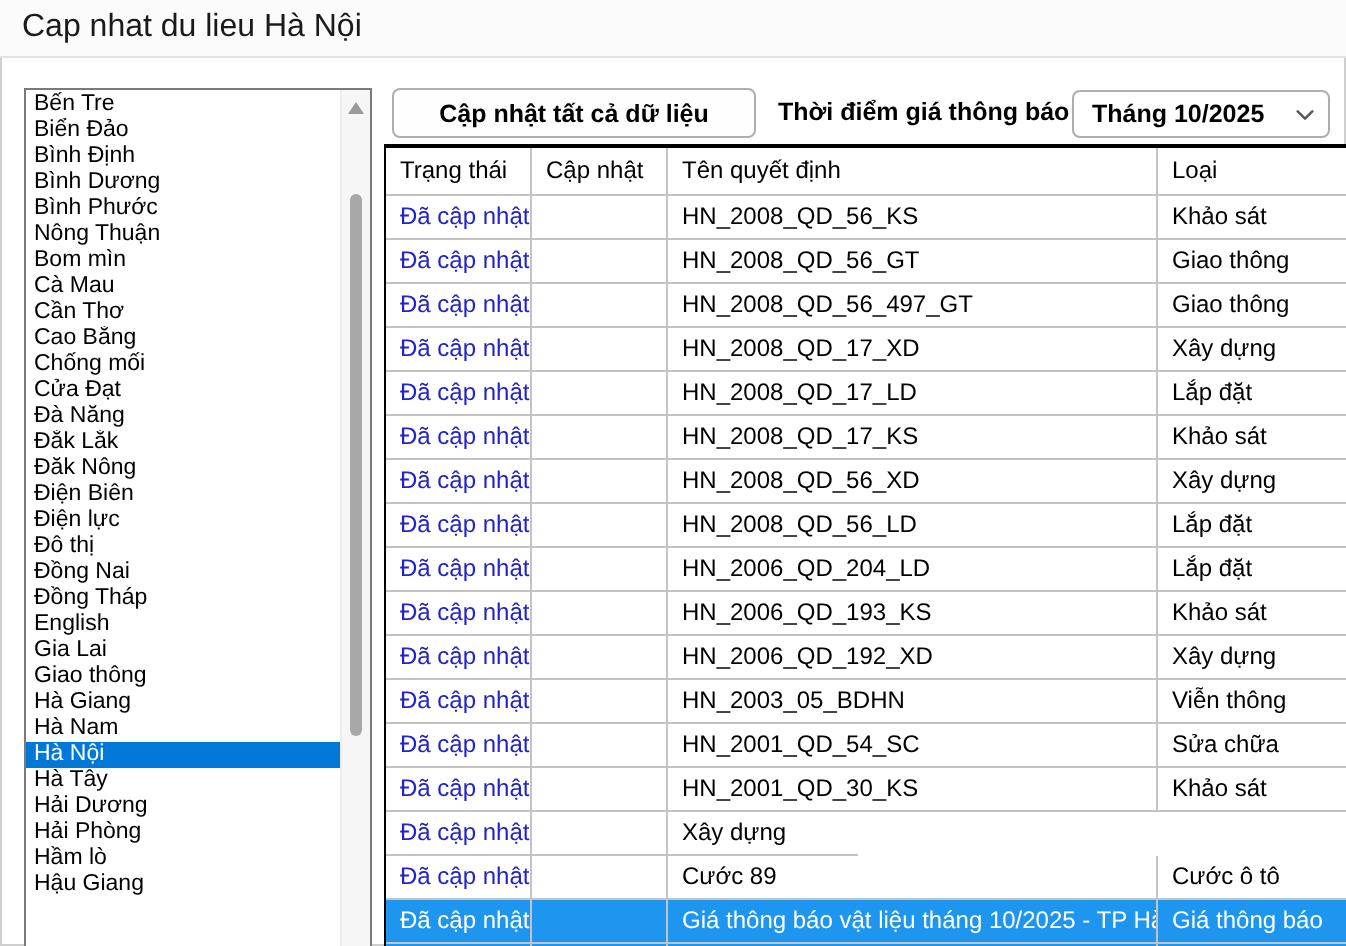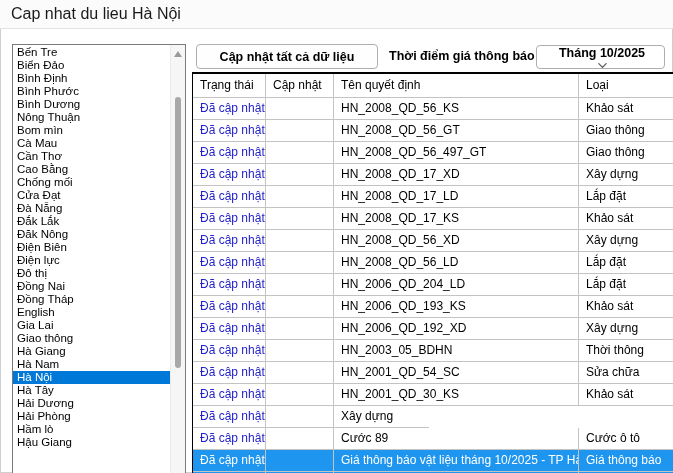--- a/index.html
+++ b/index.html
@@ -50,21 +50,21 @@
     font-family:"Liberation Sans",sans-serif;font-size:12.5px;font-weight:bold;
     display:flex;align-items:center;justify-content:center;cursor:pointer;
   }
   .lbl-period{
     position:absolute;left:389px;top:49px;font-size:12.5px;font-weight:bold;
     white-space:nowrap;
   }
   .combo{
     position:absolute;left:536px;top:45px;width:129px;height:24px;
     background:#fff;border:1px solid var(--ctl-border);border-radius:4px;
-    display:flex;align-items:center;padding:0 6px 0 9px;cursor:pointer;flex-direction:column;
+    display:flex;align-items:center;padding:0 6px 0 9px;cursor:pointer;
   }
   .combo .combo-value{font-size:12.5px;font-weight:bold;flex:1;white-space:nowrap;}
   .combo .chev{width:11px;height:11px;flex:0 0 auto;}
   
   .grid{
     position:absolute;left:192px;top:72px;width:517px;height:401px;
     border-left:1px solid #000;border-top:2px solid #000;background:#fff;overflow:hidden;
   }
   .g-row{display:flex;width:100%;}
   .g-head .g-cell{height:24px;line-height:23px;background:#fff;}
@@ -83,22 +83,22 @@
 
 <div class="titlebar">
   <span class="title">Cap nhat du lieu Hà Nội</span>
 </div>
 
 <div class="listbox">
   <div class="lb-items">
       <div class="lb-item">Bến Tre</div>
       <div class="lb-item">Biển Đảo</div>
       <div class="lb-item">Bình Định</div>
+      <div class="lb-item">Bình Dương</div>
       <div class="lb-item">Bình Phước</div>
-      <div class="lb-item">Bình Dương</div>
       <div class="lb-item">Nông Thuận</div>
       <div class="lb-item">Bom mìn</div>
       <div class="lb-item">Cà Mau</div>
       <div class="lb-item">Cần Thơ</div>
       <div class="lb-item">Cao Bằng</div>
       <div class="lb-item">Chống mối</div>
       <div class="lb-item">Cửa Đạt</div>
       <div class="lb-item">Đà Nẵng</div>
       <div class="lb-item">Đắk Lắk</div>
       <div class="lb-item">Đăk Nông</div>
@@ -205,21 +205,21 @@
       <div class="g-row">
     <div class="g-cell c0">Đã cập nhật</div>
     <div class="g-cell c1"></div>
     <div class="g-cell c2">HN_2006_QD_192_XD</div>
     <div class="g-cell c3">Xây dựng</div>
   </div>
       <div class="g-row">
     <div class="g-cell c0">Đã cập nhật</div>
     <div class="g-cell c1"></div>
     <div class="g-cell c2">HN_2003_05_BDHN</div>
-    <div class="g-cell c3">Thời thông</div>
+    <div class="g-cell c3">Viễn thông</div>
   </div>
       <div class="g-row">
     <div class="g-cell c0">Đã cập nhật</div>
     <div class="g-cell c1"></div>
     <div class="g-cell c2">HN_2001_QD_54_SC</div>
     <div class="g-cell c3">Sửa chữa</div>
   </div>
       <div class="g-row">
     <div class="g-cell c0">Đã cập nhật</div>
     <div class="g-cell c1"></div>

